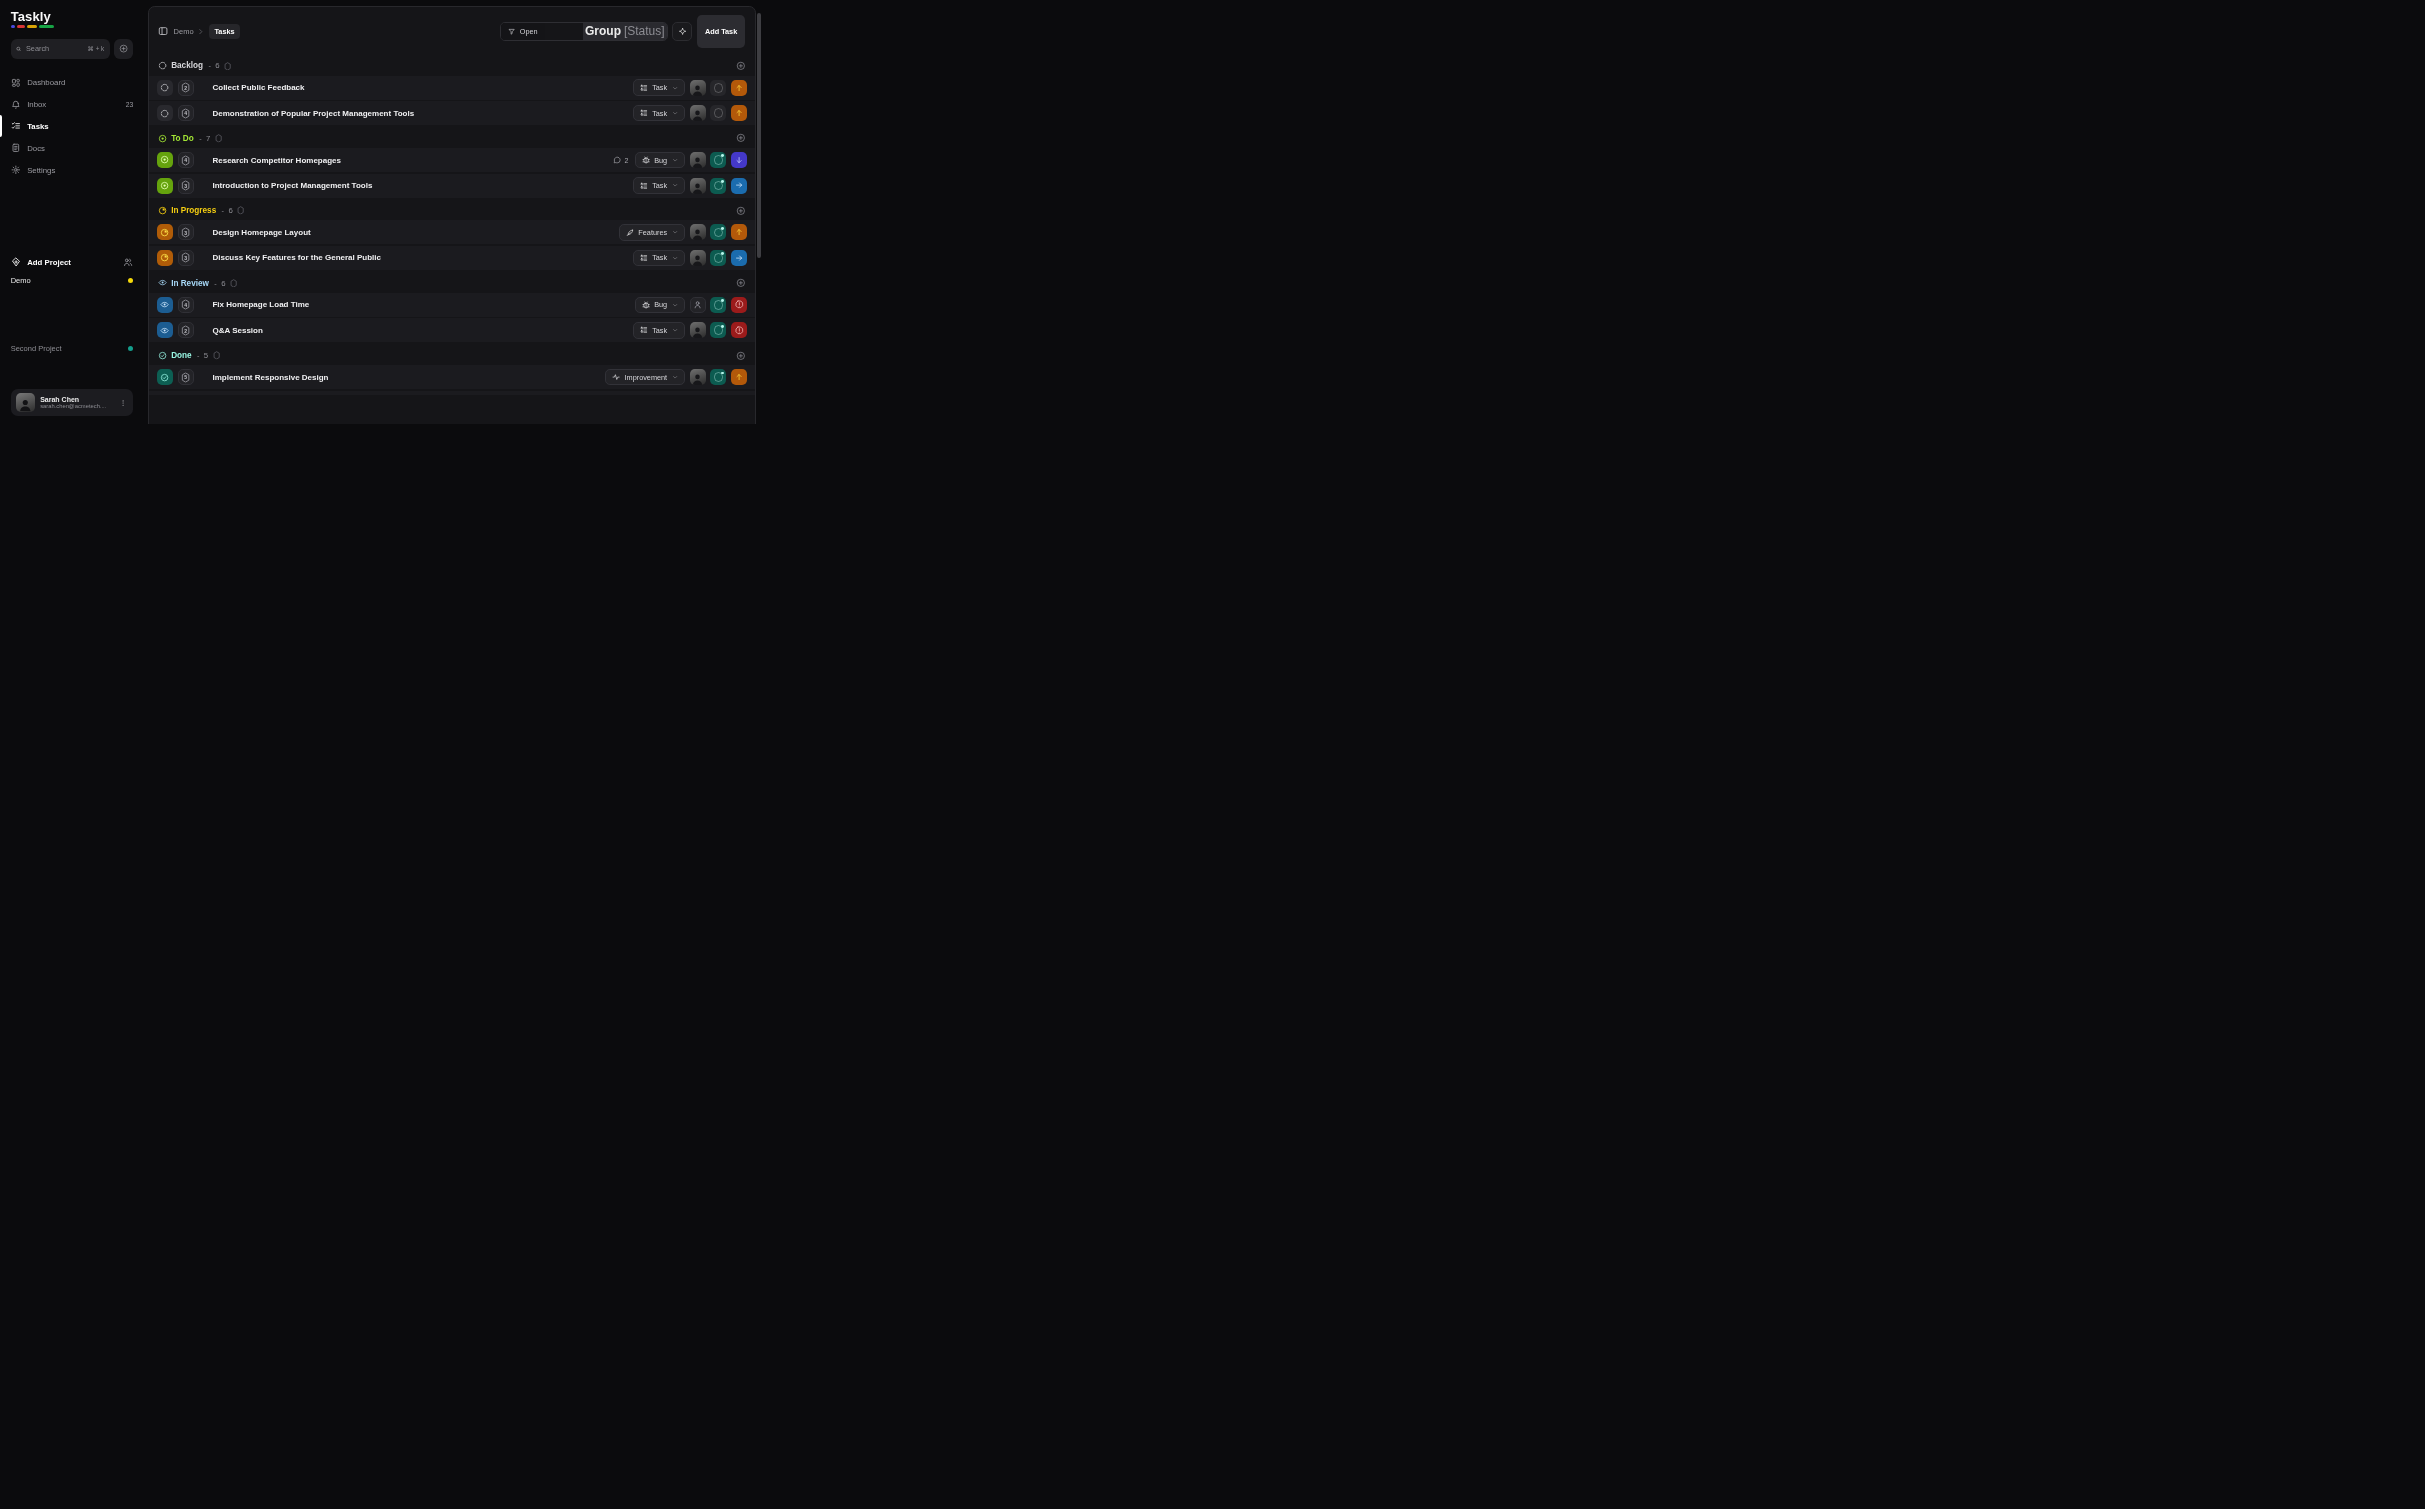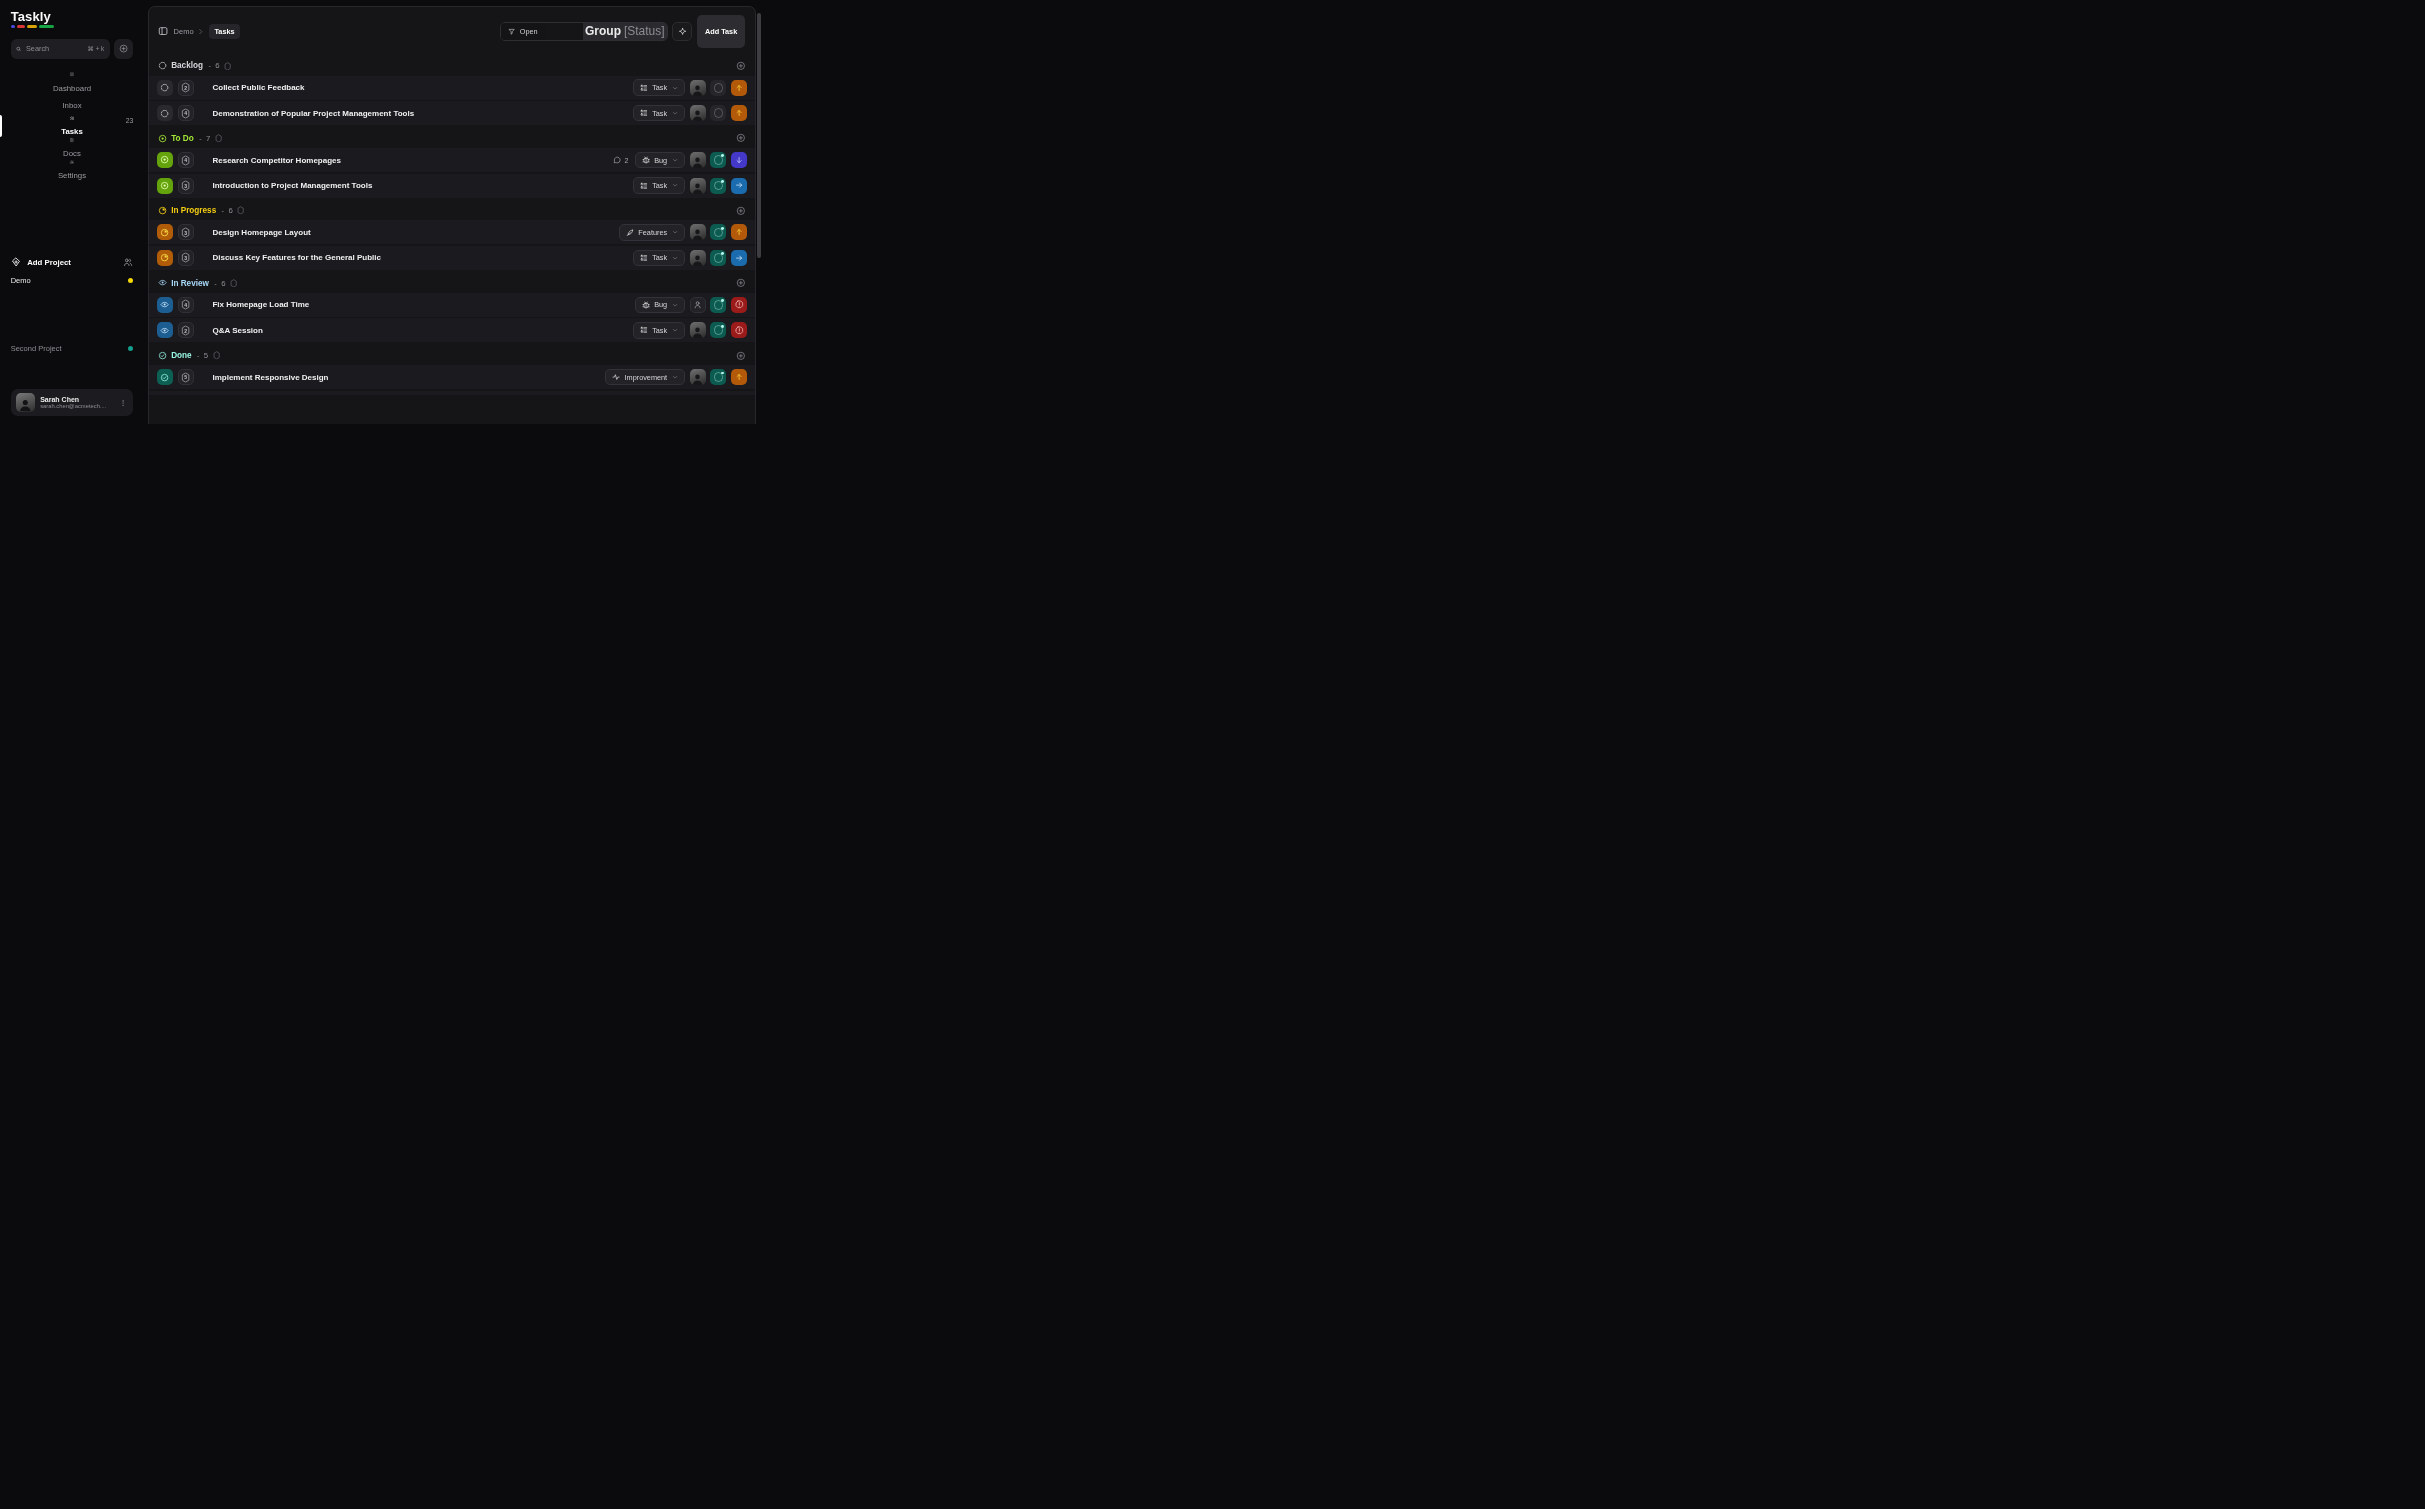--- a/index.html
+++ b/index.html
@@ -14,21 +14,21 @@
   .logo-underline { display:flex; gap:1.9px; margin-top:1.5px; }
   .logo-underline i { height:2.4px; border-radius:1.5px; display:block; }
   .lu1{width:4.4px;} .lu2{width:7.8px;} .lu3{width:10.7px;} .lu4{width:14.6px;}
   .search-row { display:flex; margin-top:11.6px; }
   .search-box { flex:1; height:19.4px; background:#1f1f23; border-radius:5.8px; display:flex; align-items:center; gap:4.4px; padding:0 5.8px; }
   .search-box input { background:transparent; border:0; outline:0; color:#e5e5e7; font-size:7.3px; width:100%; font-family:inherit; }
   .search-box input::placeholder { color:#8d8d93; }
   .kbd { font-size:6.3px; color:#8d8d93; white-space:nowrap; }
   .sq-btn { width:19.4px; height:19.4px; border-radius:5.8px; background:#1f1f23; margin-left:3.9px; display:flex; align-items:center; justify-content:center; color:#9a9aa0; cursor:pointer; }
   .nav { margin-top:13.6px; display:flex; flex-direction:column; gap:1.5px; }
-  .nav-item { height:20.4px; display:flex; align-items:center; gap:6.8px; color:#9b9ba1; font-size:7.8px; position:relative; cursor:pointer;flex-direction:column; }
+  .nav-item { height:20.4px; display:flex; align-items:center; gap:6.8px; color:#9b9ba1; font-size:7.8px; position:relative; cursor:pointer; }
   .nav-item.active { color:#ffffff; font-weight:600; }
   .active-bar { position:absolute; left:-10.7px; top:-1px; width:1.9px; height:22px; background:#ffffff; border-radius:0 1.9px 1.9px 0; }
   .nav-badge { margin-left:auto; font-size:6.8px; color:#9b9ba1; }
   .add-project { margin-top:77px; display:flex; align-items:center; gap:6.3px; color:#fff; font-weight:600; font-size:7.8px; cursor:pointer; }
   .add-project .right-ico { margin-left:auto; color:#9b9ba1; }
   .proj { height:20px; display:flex; align-items:center; font-size:7.5px; cursor:pointer; }
   .proj.first { margin-top:2.9px; color:#e8e8e8; }
   .proj.second { color:#8d8d93;margin-top:48px; }
   .dot { width:5.3px; height:5.3px; border-radius:50%; margin-left:auto; }
   .user-card { margin-top:auto; background:#1c1c20; border-radius:6.8px; padding:4.4px 5.8px; display:flex; align-items:center; gap:5.3px; cursor:pointer; }

